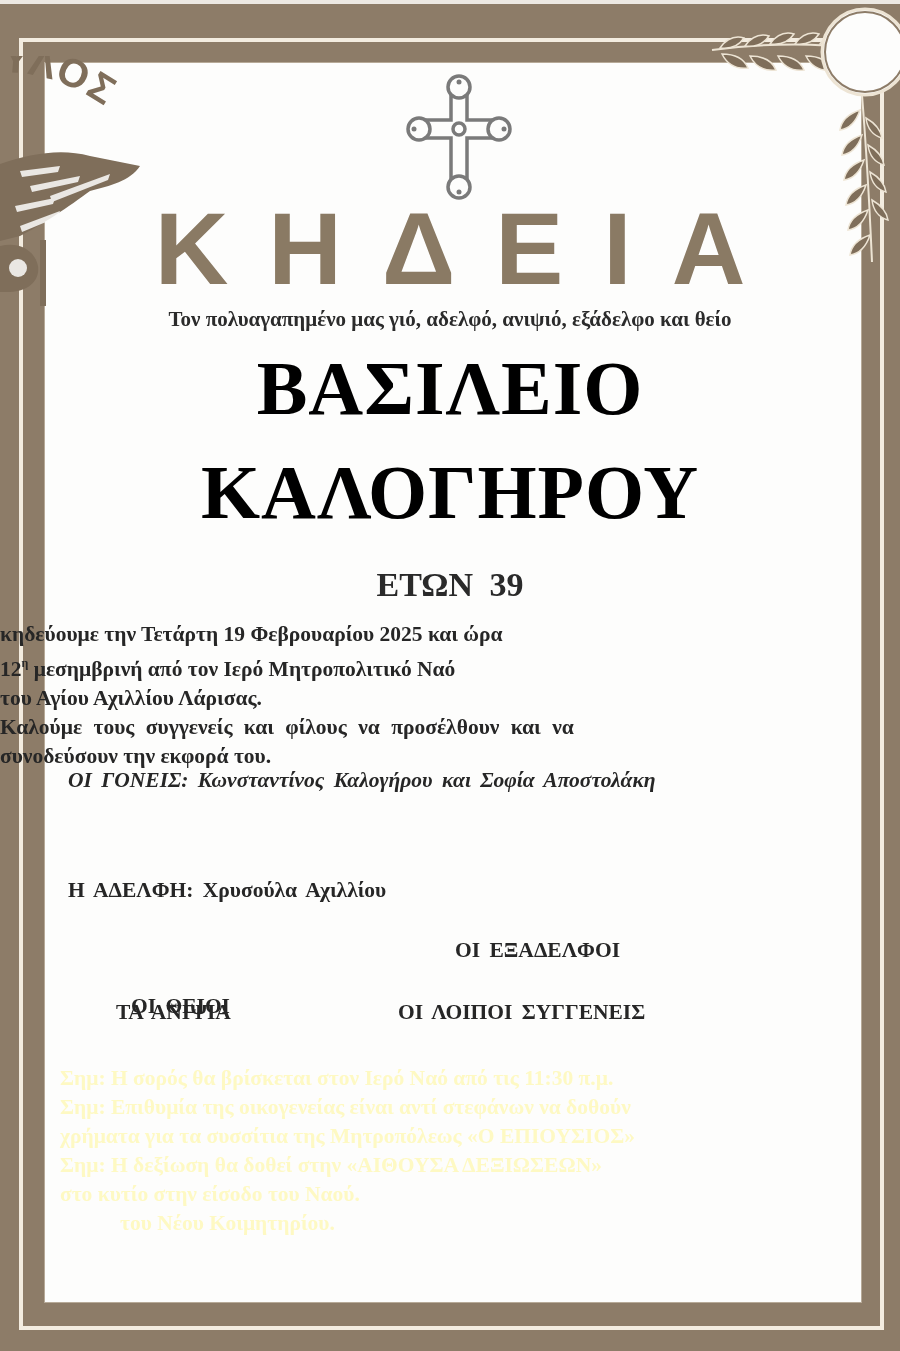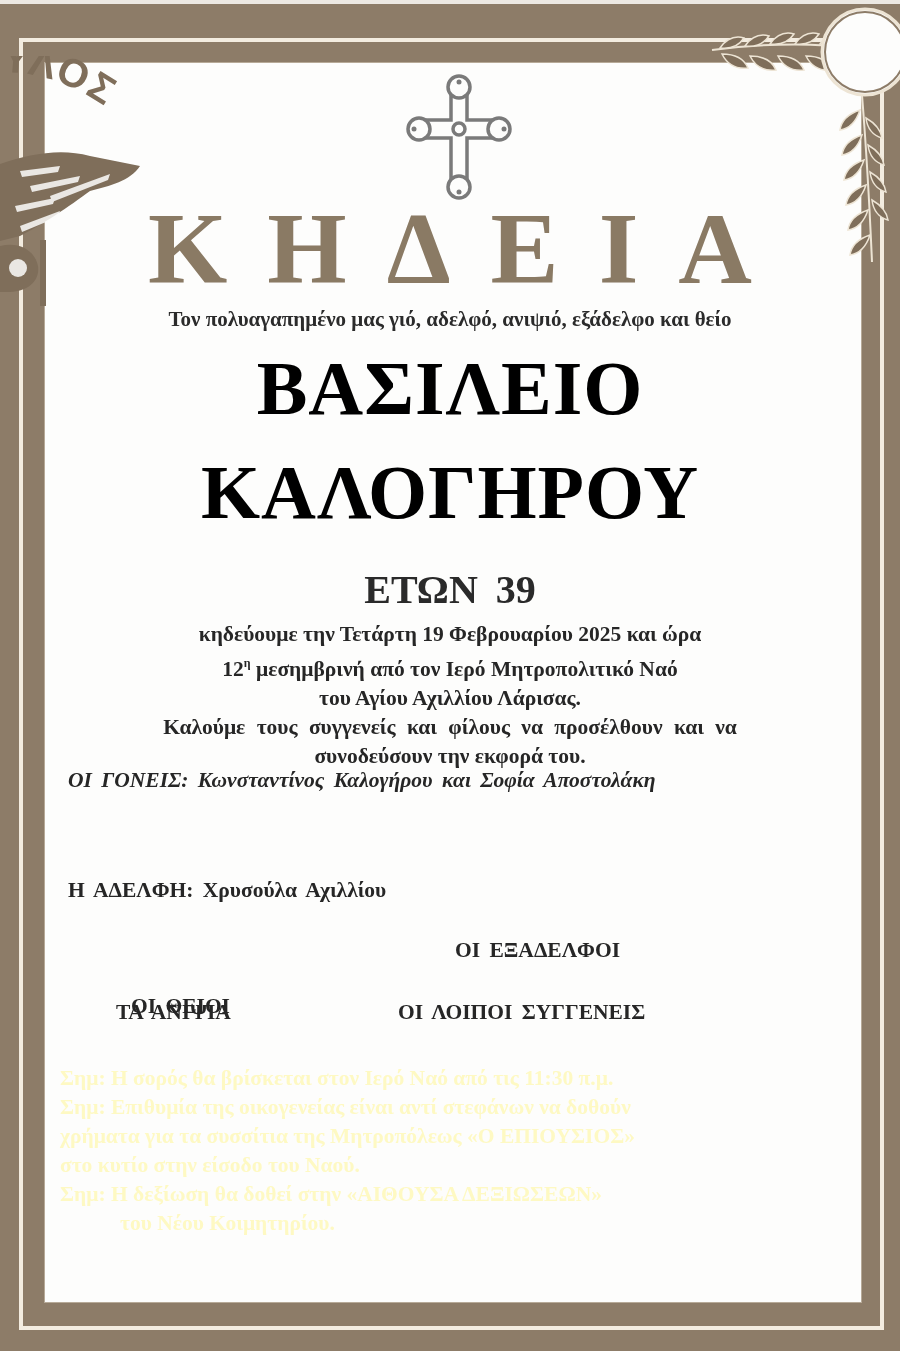--- a/index.html
+++ b/index.html
@@ -35,21 +35,21 @@
     }
     .corner-laurel {
       position: absolute; left: 640px; top: 0; width: 260px; height: 270px;
     }
     .cross {
       position: absolute; left: 404px; top: 72px; width: 110px; height: 130px;
     }
     .title {
       position: absolute; left: 0; top: 198px; width: 900px;
       text-align: center;
-      font-family: Liberation Serif, serif;
+      font-family: Liberation Sans, sans-serif;
       font-weight: 700;
       font-size: 102px;
       letter-spacing: 40px;
       padding-left: 40px;
       color: #8a7a64;
       line-height: 1;
     }
     .subtitle {
       position: absolute; left: 0; top: 307px; width: 900px;
       text-align: center;
@@ -58,26 +58,26 @@
     .name {
       position: absolute; left: 0; width: 900px; text-align: center;
       font-family: "Liberation Serif", serif;
       font-weight: 700; font-size: 76px; color: #000000; line-height: 1;
       letter-spacing: 1px;
     }
     .name.first { top: 350px; }
     .name.last { top: 454px; }
     .age {
       position: absolute; left: 0; top: 566px; width: 900px;
-      text-align: center; font-weight: 700; font-size: 40px; color: #2a2a2a;
+      text-align: center; font-weight: 700; font-size: 34px; color: #2a2a2a;
       word-spacing: 8px;
     }
     .announce {
       position: absolute; left: 0; top: 620px; width: 900px;
-      text-align: center; font-weight: 700; font-size: 21.5px; color: #262626;
+      font-weight: 700; font-size: 21.5px; color: #262626;
       line-height: 29px;
     }
     .announce .ann-line { display: block; }
     .announce .spaced { word-spacing: 6px; }
     .rel {
       position: absolute; font-weight: 700; font-size: 21.5px; color: #262626;
       white-space: nowrap; word-spacing: 4px;
     }
     .notes {
       position: absolute; left: 60px; top: 1064px; width: 790px;
@@ -184,17 +184,17 @@
   <div class="rel" style="left:68px; top:878px;">Η  ΑΔΕΛΦΗ:  Χρυσούλα Αχιλλίου</div>
   <div class="rel" style="left:131px; top:994px;">ΟΙ  ΘΕΙΟΙ</div>
   <div class="rel" style="left:455px; top:938px;">ΟΙ  ΕΞΑΔΕΛΦΟΙ</div>
   <div class="rel" style="left:116px; top:1000px;text-align:right;">ΤΑ  ΑΝΙΨΙΑ</div>
   <div class="rel" style="left:398px; top:1000px;">ΟΙ  ΛΟΙΠΟΙ  ΣΥΓΓΕΝΕΙΣ</div>
 
   <div class="notes">
     <span class="note-line">Σημ: Η σορός θα βρίσκεται στον Ιερό  Ναό από τις 11:30 π.μ.</span>
     <span class="note-line">Σημ: Επιθυμία της οικογενείας είναι αντί στεφάνων να δοθούν</span>
     <span class="note-line">χρήματα για τα συσσίτια της Μητροπόλεως  «Ο ΕΠΙΟΥΣΙΟΣ»</span>
+    <span class="note-line">Σημ: Η δεξίωση θα δοθεί στην  «ΑΙΘΟΥΣΑ ΔΕΞΙΩΣΕΩΝ»</span>
     <span class="note-line">στο κυτίο στην είσοδο του Ναού.</span>
-    <span class="note-line">Σημ: Η δεξίωση θα δοθεί στην  «ΑΙΘΟΥΣΑ ΔΕΞΙΩΣΕΩΝ»</span>
     <span class="note-line indent">του Νέου Κοιμητηρίου.</span>
   </div>
 </div>
 
 </body></html>

